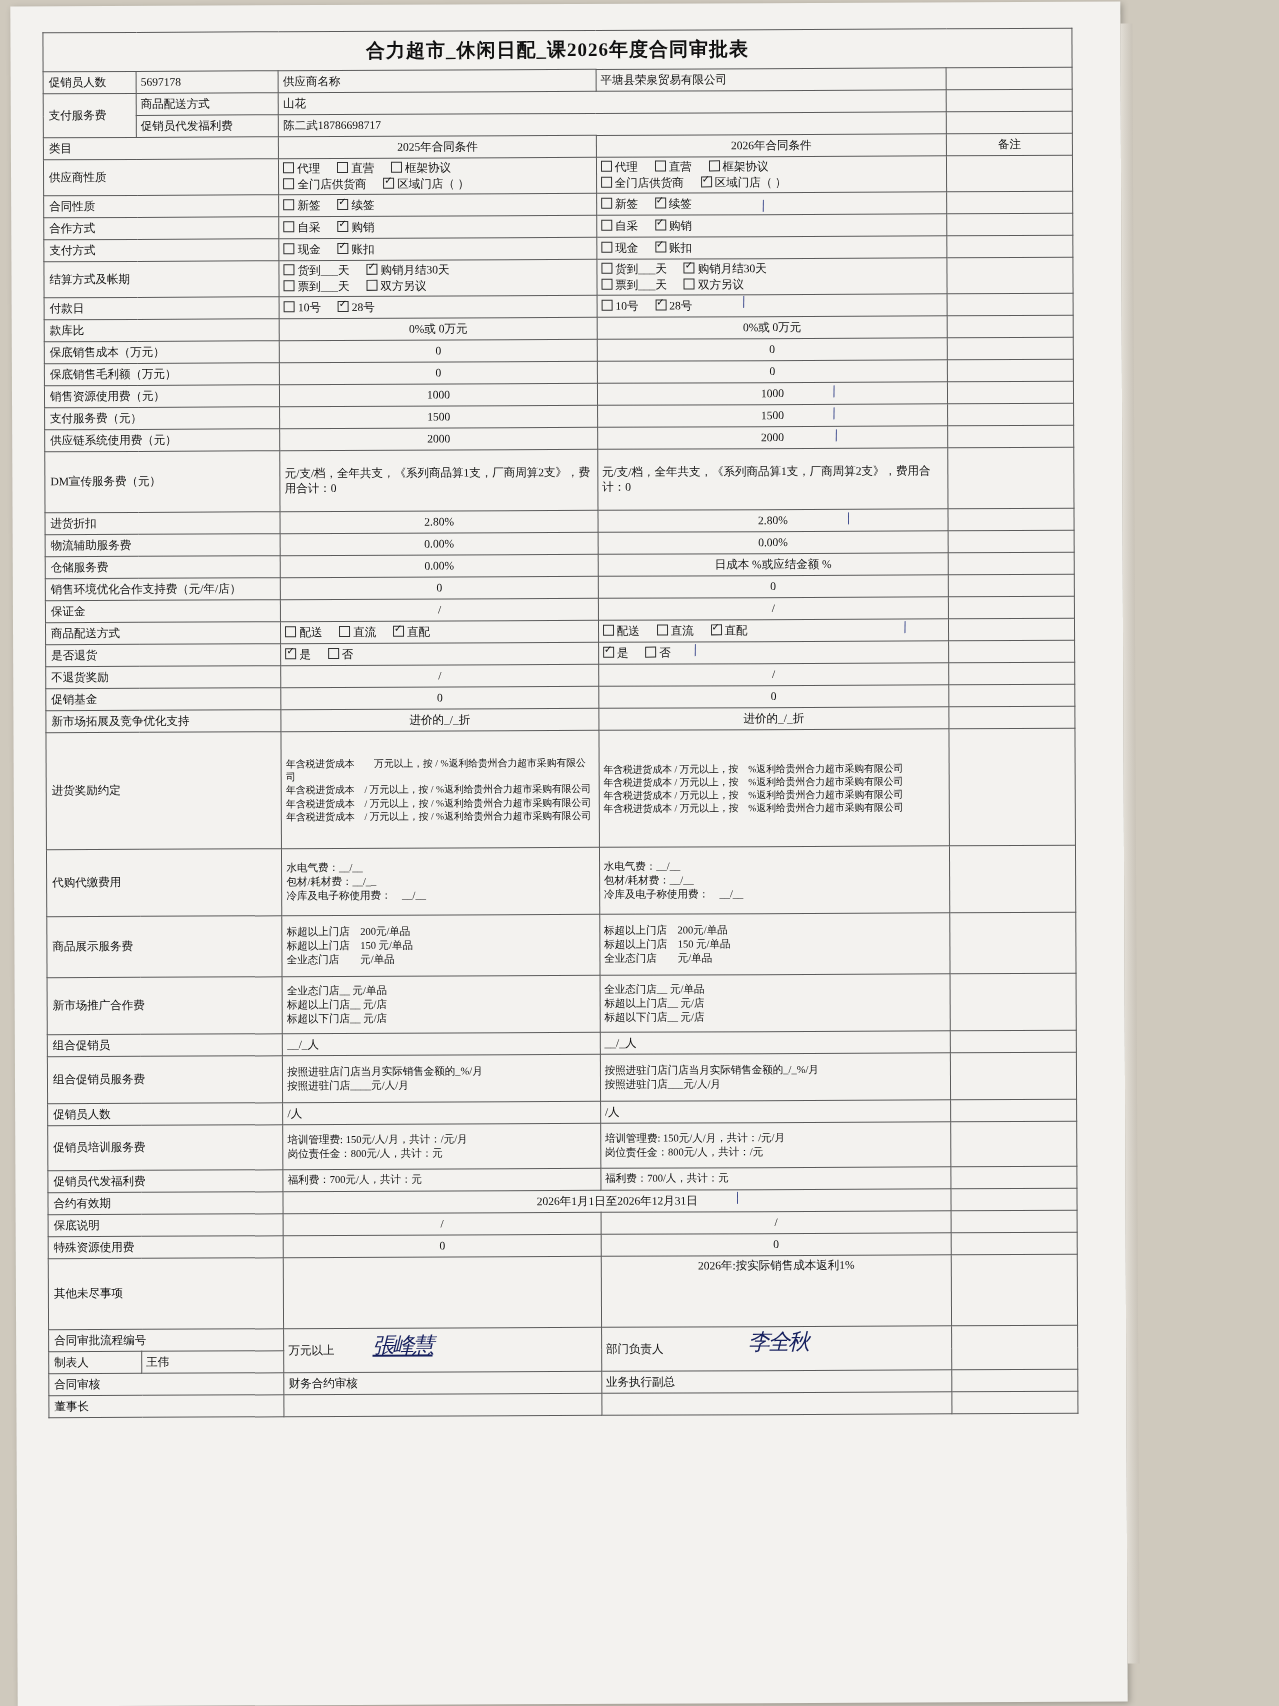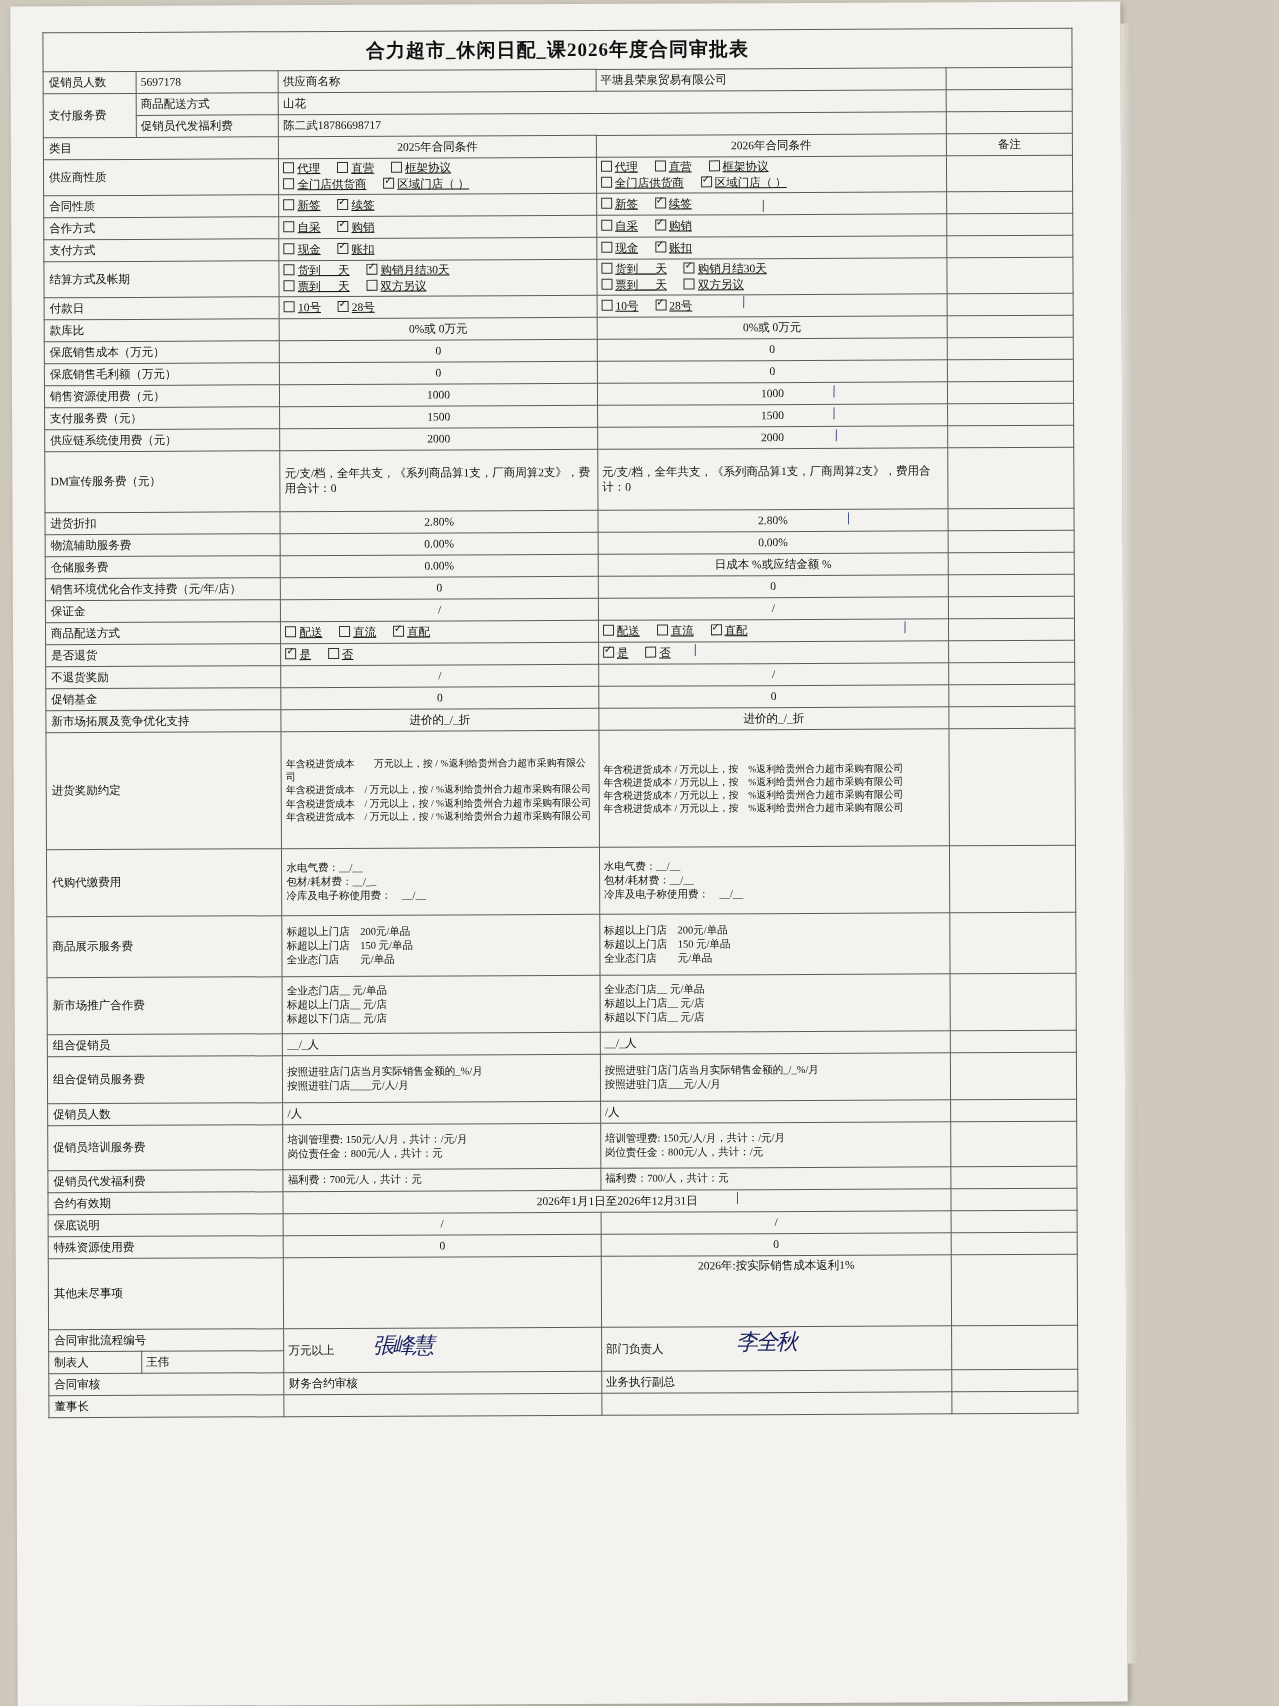--- a/index.html
+++ b/index.html
@@ -38,21 +38,21 @@
   }
   .title{
     text-align:center;font-size:19px;font-weight:bold;letter-spacing:1px;
     height:34px;border:1px solid #5b5b5b;
   }
   .lbl{font-size:11.5px;padding-left:5px;}
   .ctr{text-align:center;}
   .lft{text-align:left;}
   .sm{font-size:10.5px;}
   .xsm{font-size:9.8px;}
-  .opt{display:inline-block;margin-right:14px;white-space:nowrap;text-decoration:underline;}
+  .opt{display:inline-block;margin-right:14px;white-space:nowrap;}
   .bx{display:inline-block;width:9px;height:9px;border:1px solid #333;margin-right:3px;position:relative;top:1px;}
   .bx.ck:after{content:"✓";position:absolute;left:0px;top:-5px;font-size:10px;color:#111;}
   .cellwrap{position:relative;}
   .tick{position:absolute;right:6px;top:-2px;color:#1a2a7a;font-size:17px;transform:rotate(-18deg);}
   .sign{
     font-family:"Liberation Serif",serif;color:#16205e;
     font-size:22px;font-style:italic;letter-spacing:-2px;
   }
 </style>
 </head>
@@ -462,25 +462,25 @@
     <td class="lbl" colspan="2" style="height:66px">其他未尽事项</td>
     <td></td>
     <td class="ctr" style="vertical-align:top">2026年:按实际销售成本返利1%</td>
     <td></td>
   </tr>
 
   <tr>
     <td class="lbl" colspan="2">合同审批流程编号</td>
     <td class="cellwrap" rowspan="2">
       <span>万元以上</span>
-      <span class="sign" style="position:absolute;left:88px;top:2px;">張峰慧</span>
+      <span class="sign" style="position:absolute;left:88px;top:2px;text-decoration:underline;">張峰慧</span>
     </td>
     <td class="cellwrap" rowspan="2">
       <span>部门负责人</span>
-      <span class="sign" style="position:absolute;left:134px;top:0px;">李全秋</span>
+      <span class="sign" style="position:absolute;left:146px;top:0px;">李全秋</span>
     </td>
     <td rowspan="2"></td>
   </tr>
   <tr>
     <td class="lbl">制表人</td>
     <td class="lft">王伟</td>
   </tr>
 
   <tr>
     <td class="lbl" colspan="2">合同审核</td>

